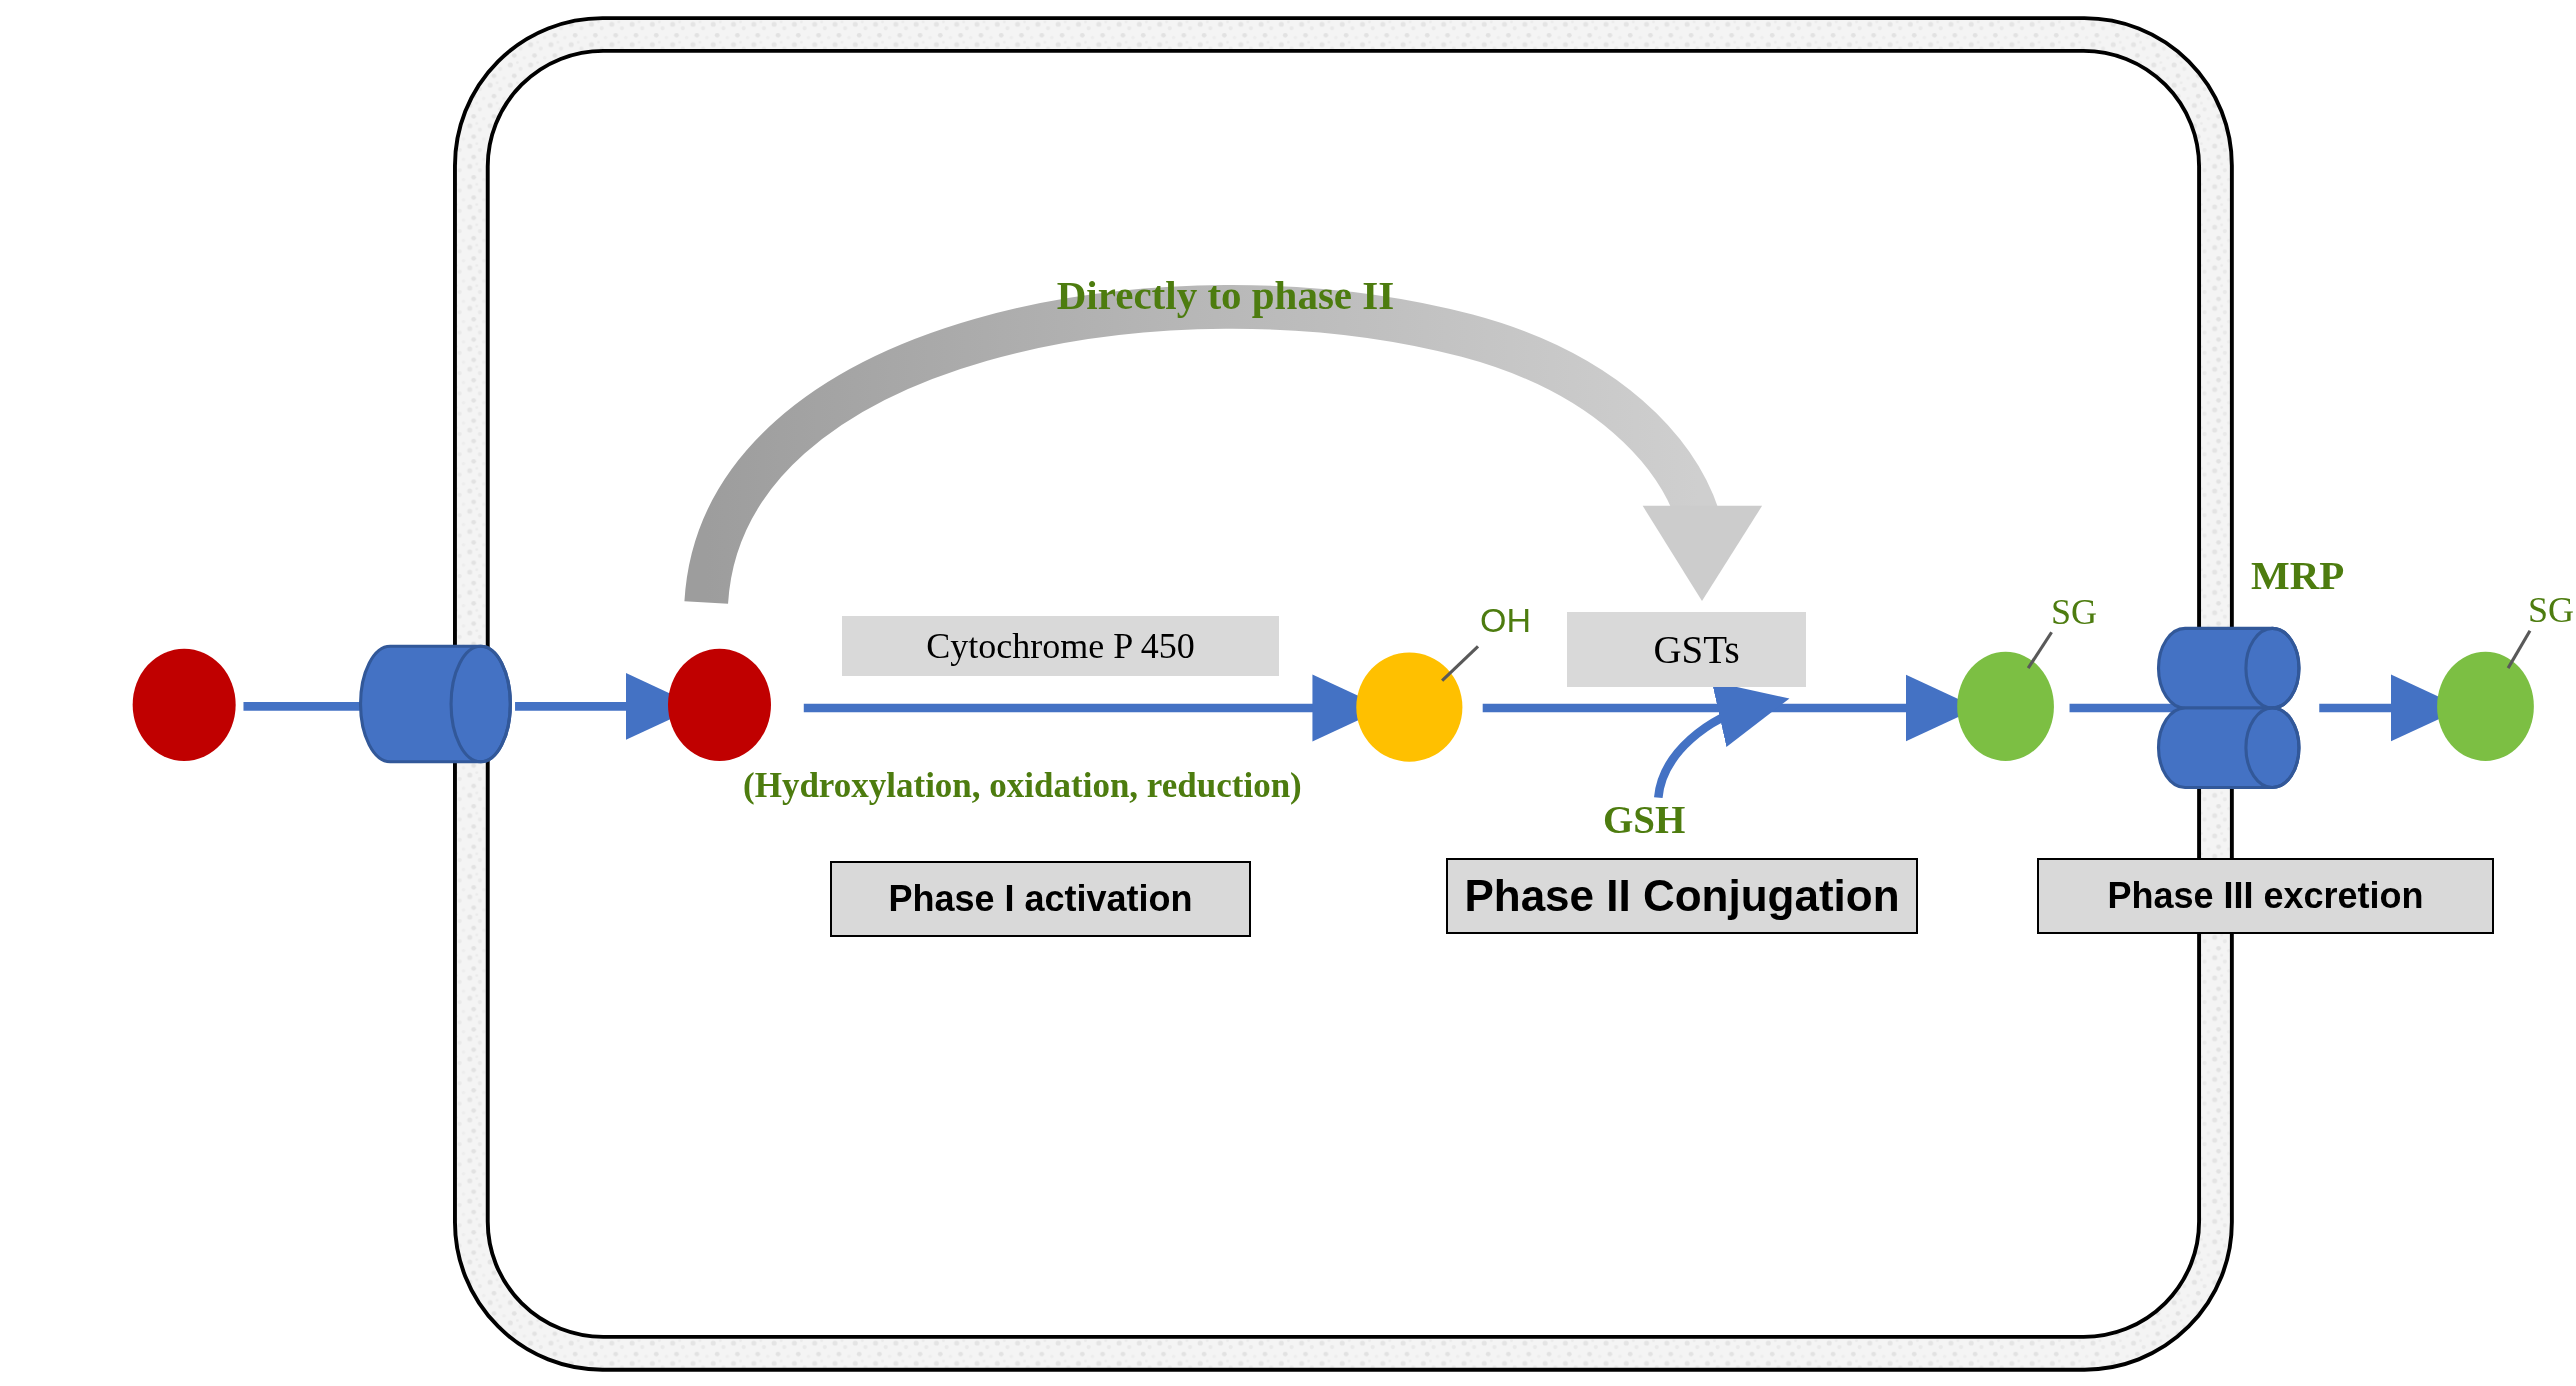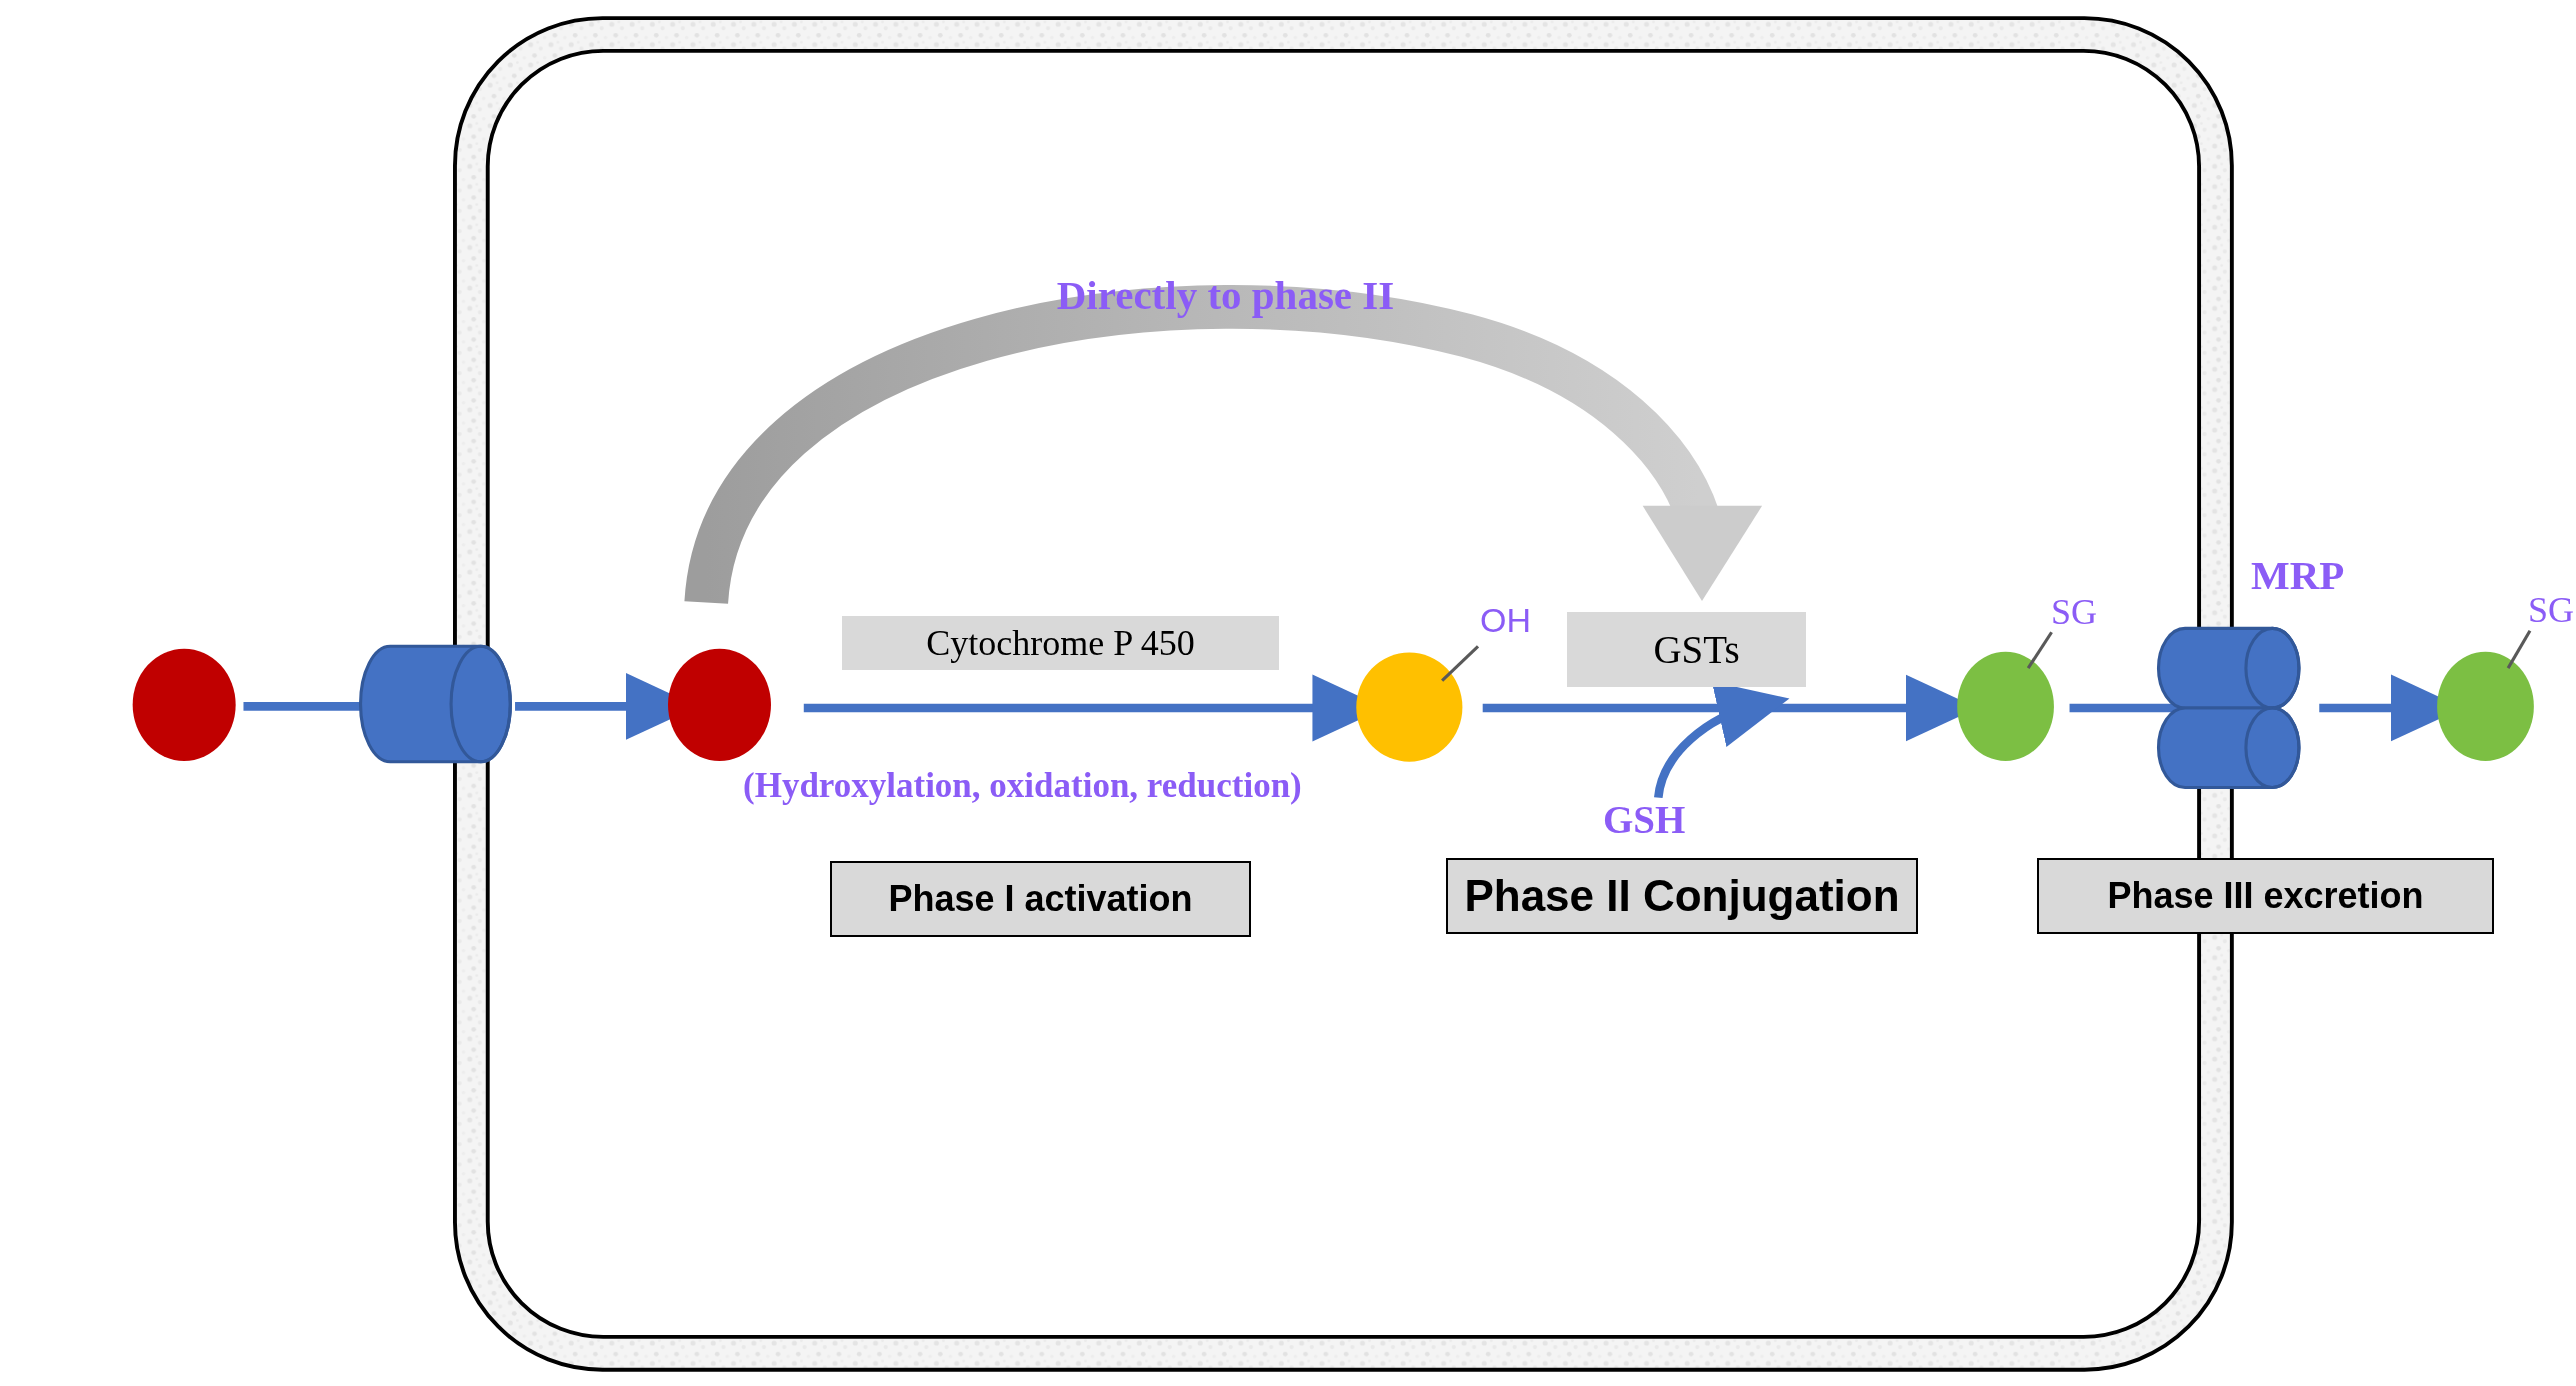--- a/index.html
+++ b/index.html
@@ -20,21 +20,21 @@
     position: absolute;
     left: 0;
     top: 0;
     width: 2576px;
     height: 1387px;
   }
   .lbl {
     position: absolute;
     white-space: nowrap;
     line-height: 1.12;
-    color: #8b5cf6;
+    color: #4d7c0f;
   }
   .lbl-serif-bold {
     font-family: "Liberation Serif", serif;
     font-weight: bold;
   }
   .lbl-serif {
     font-family: Liberation Serif, serif;
     font-weight: normal;
   }
   .lbl-sans {
@@ -147,21 +147,21 @@
       <path d="M 2800,907 L 2912,907 A 34,51 0 0 1 2912,1009 L 2800,1009 A 34,51 0 0 1 2800,907 Z" fill="#4472c4" stroke="#325899" stroke-width="4"></path>
       <path d="M 2912,907 A 34,51 0 0 0 2912,1009" fill="none" stroke="#325899" stroke-width="4"></path>
       <path d="M 2946,958 A 34,51 0 0 0 2912,907" fill="none" stroke="#325899" stroke-width="4"></path>
       <path d="M 2912,1009 A 34,51 0 0 0 2946,958" fill="none" stroke="#325899" stroke-width="4"></path>
     </g>
   </svg>
 
 
   <div class="lbl lbl-serif-bold center-txt" style="left:1007px; top:273px; width:437px; font-size:41px;">Directly to phase II</div>
 
-  <div class="enzyme-box" style="left:842px; top:616px; width:437px; height:54px; font-size:36px;">
+  <div class="enzyme-box" style="left:842px; top:616px; width:437px; height:60px; font-size:36px;">
     <span>Cytochrome P 450</span>
   </div>
 
   <div class="lbl lbl-serif-bold" style="left:743px; top:766px; font-size:35px;">(Hydroxylation, oxidation, reduction)</div>
 
   <div class="lbl lbl-sans" style="left:1480px; top:601px; font-size:34px;text-align:right;">OH</div>
 
   <div class="enzyme-box" style="left:1567px; top:612px; width:219px; height:75px; font-size:39px;padding-left:20px;">
     <span>GSTs</span>
   </div>

